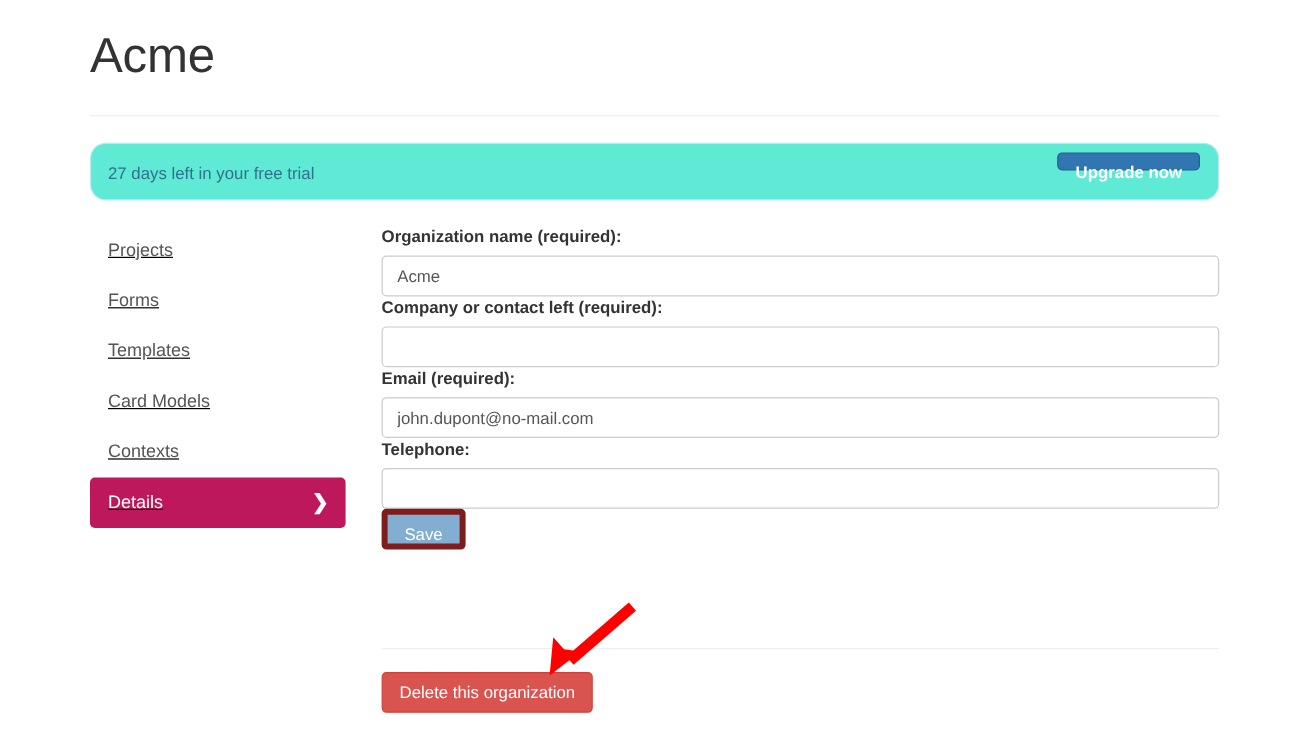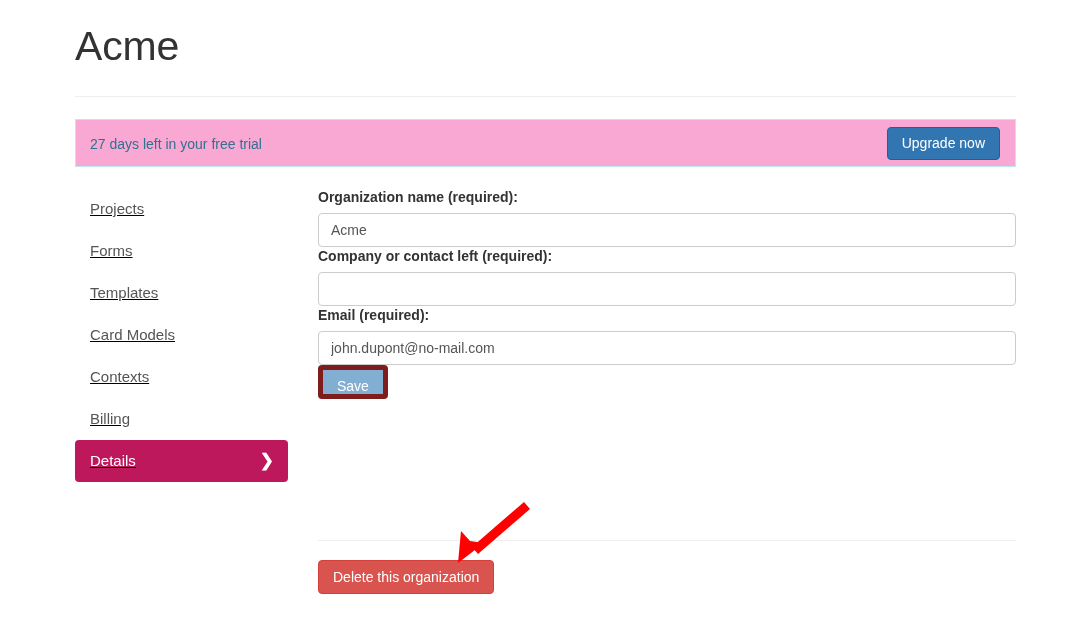--- a/index.html
+++ b/index.html
@@ -44,47 +44,48 @@
     background: #eeeeee;
   }
 
   
   .alert {
     position: absolute;
     left: 75px;
     top: 119px;
     width: 941px;
     height: 48px;
-    background: #f9a8d4;
+    background: #5eead4;
     border: 1px solid #bce8f1;
-    border-radius: 0;
+    border-radius: 13px;
   }
   .alert-text {
     position: absolute;
     left: 14px;
     top: 14px;
     font-size: 14px;
     color: #31708f;
     line-height: 20px;
   }
   .btn-upgrade {
     position: absolute;
     right: 15px;
     top: 7px;
-    height: 33px;
+    height: 15px;
     padding: 0 14px;
     background: #3276b1;
     border: 1px solid #285e8e;
     border-radius: 4px;
     color: #ffffff;
     font-size: 14px;
     font-family: "Liberation Sans", sans-serif;
     cursor: pointer;
     line-height: 31px;
     white-space: nowrap;
+    font-weight: bold;
   }
 
   
   .sidebar {
     position: absolute;
     left: 75px;
     top: 188px;
     width: 213px;
     text-decoration: underline;
   }
@@ -218,23 +219,20 @@
     </a>
     <a class="nav-item">
       <span>Templates</span>
     </a>
     <a class="nav-item">
       <span>Card Models</span>
     </a>
     <a class="nav-item">
       <span>Contexts</span>
     </a>
-    <a class="nav-item">
-      <span>Billing</span>
-    </a>
     <a class="nav-item active">
       <span>Details</span>
       <span class="nav-chevron">❯</span>
     </a>
   </nav>
 
   <form class="form-col">
     <div class="field">
       <label class="field-label">Organization name (required):</label>
       <input class="field-input" type="text" value="Acme" style="">
@@ -243,20 +241,24 @@
     <div class="field">
       <label class="field-label">Company or contact left (required):</label>
       <input class="field-input" type="text" value="" style="">
     </div>
 
     <div class="field">
       <label class="field-label">Email (required):</label>
       <input class="field-input" type="text" value="john.dupont@no-mail.com" style="">
     </div>
 
+    <div class="field">
+      <label class="field-label">Telephone:</label>
+      <input class="field-input" type="text" value="" style="">
+    </div>
 
     <button type="button" class="btn-save">Save</button>
   </form>
 
   <div class="section-rule"></div>
 
   <button type="button" class="btn-delete">Delete this organization</button>
 
   <svg class="annotation-arrow" viewBox="0 0 110 75">
     <g fill="#ff0000" stroke="none">

